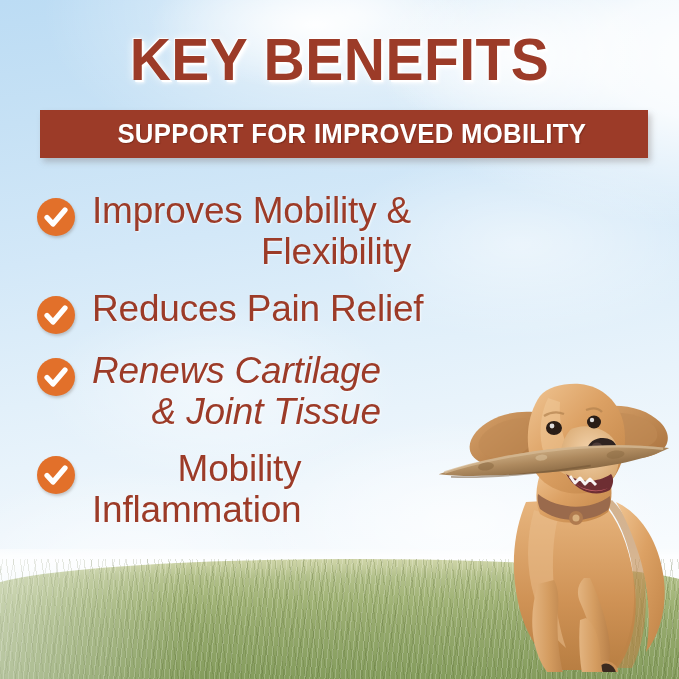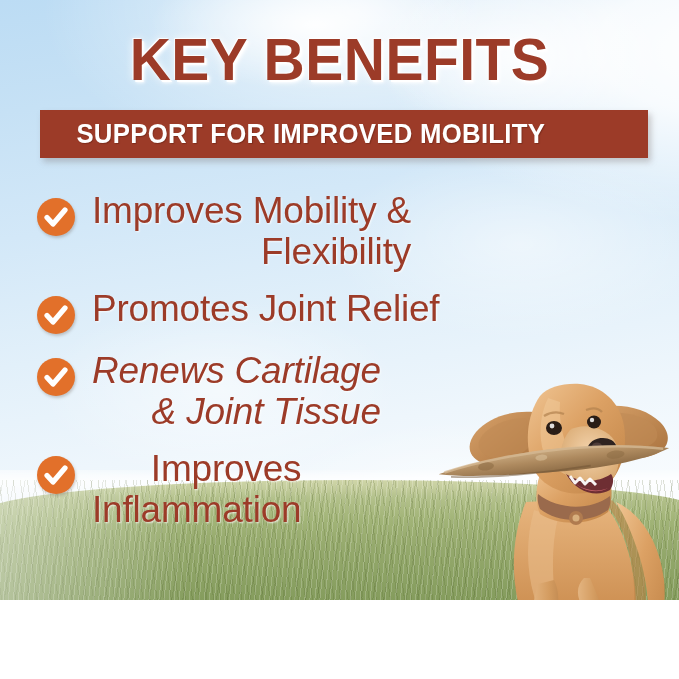--- a/index.html
+++ b/index.html
@@ -6,21 +6,21 @@
   html,body { width:679px; height:679px; }
   body {
     font-family:"Liberation Sans", sans-serif;
     background:#ffffff;
     overflow:hidden;
   }
 
   
   #stage {
     position:relative;
-    width:679px; height:600px;
+    width:679px; height:679px;
     overflow:hidden;
     background:#eef5fb;
   }
 
   
   .sky {
     position:absolute; inset:0;
     background:
       radial-gradient(ellipse 620px 300px at 108% 8%, rgba(255,255,255,1) 0%, rgba(255,255,255,0.85) 22%, rgba(255,255,255,0) 58%),
       radial-gradient(ellipse 500px 260px at 52% 2%, rgba(255,255,255,0.75) 0%, rgba(255,255,255,0) 62%),
@@ -86,21 +86,21 @@
     white-space:nowrap;
   }
 
   
   .banner {
     position:absolute;
     left:40px; top:110px;
     width:608px; height:48px;
     background:#9c3b28;
     box-shadow:3px 4px 6px rgba(120,110,105,0.35);
-    display:flex; align-items:center; padding-left:16px;
+    display:flex; align-items:center; justify-content:center;padding-left:16px;
   }
   .banner-text {
     color:#ffffff;
     font-family:"Liberation Sans", sans-serif;
     font-weight:bold;
     font-size:28px;
     line-height:28px;
     letter-spacing:0.3px;
     transform:scaleX(0.92);
     white-space:nowrap;
@@ -304,38 +304,38 @@
       <span class="benefit-text">Improves Mobility &amp;
 Flexibility</span>
     </div>
 
     <div class="benefit">
       <span class="check-icon">
         <svg width="38" height="38" viewBox="0 0 38 38" xmlns="http://www.w3.org/2000/svg">
           <path d="M10 19.5 l6 6.5 l12 -14" stroke="#FFFFFF" stroke-width="5.2" fill="none" stroke-linecap="round" stroke-linejoin="round"></path>
         </svg>
       </span>
-      <span class="benefit-text">Promotes Joint Relief</span>
+      <span class="benefit-text">Reduces Pain Relief</span>
     </div>
 
     <div class="benefit">
       <span class="check-icon">
         <svg width="38" height="38" viewBox="0 0 38 38" xmlns="http://www.w3.org/2000/svg">
           <path d="M10 19.5 l6 6.5 l12 -14" stroke="#FFFFFF" stroke-width="5.2" fill="none" stroke-linecap="round" stroke-linejoin="round"></path>
         </svg>
       </span>
       <span class="benefit-text">Renews Cartilage
 &amp; Joint Tissue</span>
     </div>
 
     <div class="benefit">
       <span class="check-icon">
         <svg width="38" height="38" viewBox="0 0 38 38" xmlns="http://www.w3.org/2000/svg">
           <path d="M10 19.5 l6 6.5 l12 -14" stroke="#FFFFFF" stroke-width="5.2" fill="none" stroke-linecap="round" stroke-linejoin="round"></path>
         </svg>
       </span>
-      <span class="benefit-text">Improves
+      <span class="benefit-text">Mobility
 Inflammation</span>
     </div>
 
   </div>
 
 </div>
 
 </body></html>

